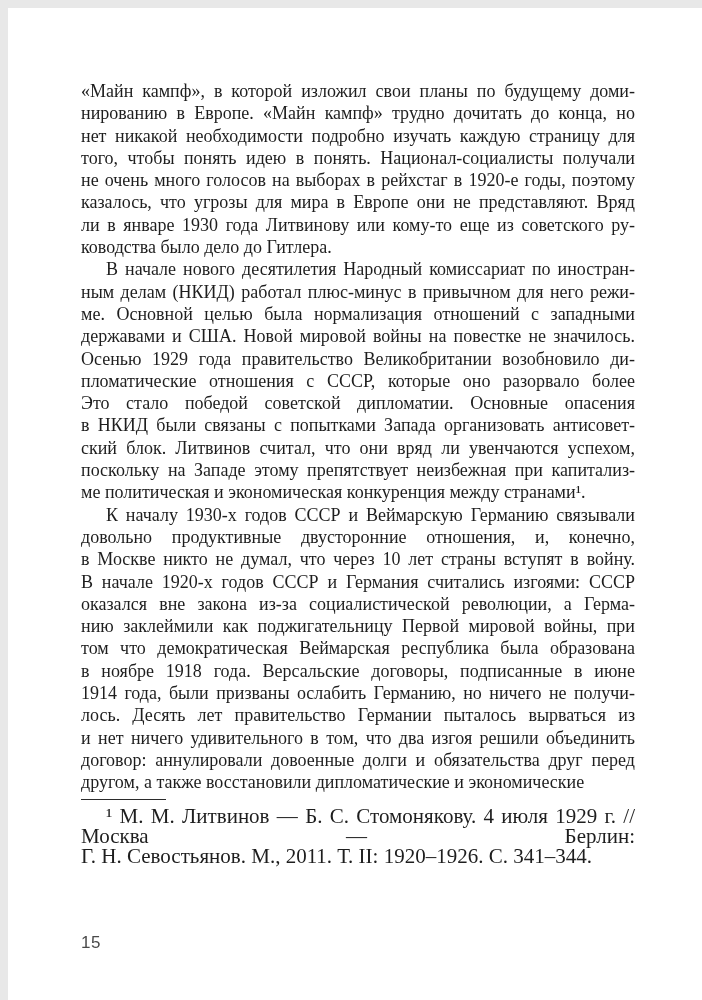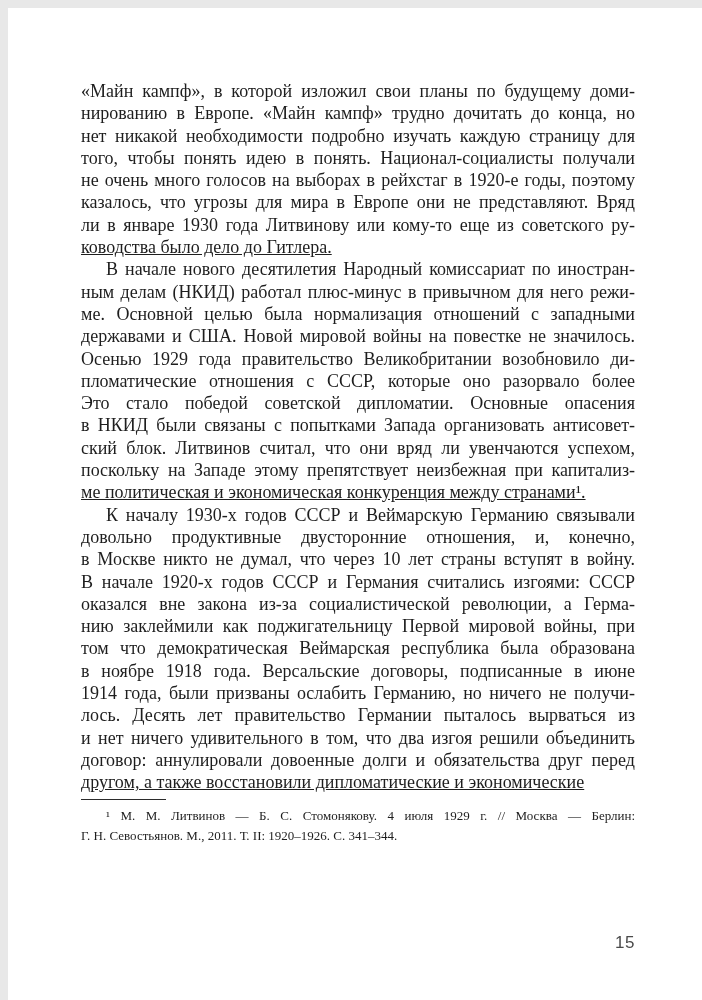--- a/index.html
+++ b/index.html
@@ -16,42 +16,41 @@
     color: var(--fg, #1e1e1e);
     overflow: hidden;
   }
   .text-column { width: 554px; font-size: 18px; }
   .line {
     line-height: 22.3px;
     text-align: justify;
     text-align-last: justify;
     white-space: normal;
   }
-  .line.last { text-align-last: left; text-decoration: underline; }
+  .line.last { text-align-last: left; }
   .line.indent { text-indent: 25px; }
   .fn-rule {
     width: 85px;
     height: 0;
     border-top: 1.5px solid var(--rule, #2b2b2b);
     margin: 5px 0 6px 0;
   }
-  .fn-block { width: 554px; font-size: 13px; }
+  .fn-block { width: 554px; font-size: 21px; }
   .fn-line {
     line-height: 20px;
     text-align: justify;
     text-align-last: justify;
   }
   .fn-line.last { text-align-last: left; }
   .fn-line.indent { text-indent: 25px; }
   .page-number {
     position: absolute;
     top: 925px;
     left: 73px;
     width: 554px;
-    text-align: right;
     font-family: "Liberation Sans", "DejaVu Sans", sans-serif;
     font-size: 17px;
     letter-spacing: 0.5px;
     color: var(--folio, #4a4a4a);
   }
 </style>
 </head>
 <body>
 
 <div class="page">

